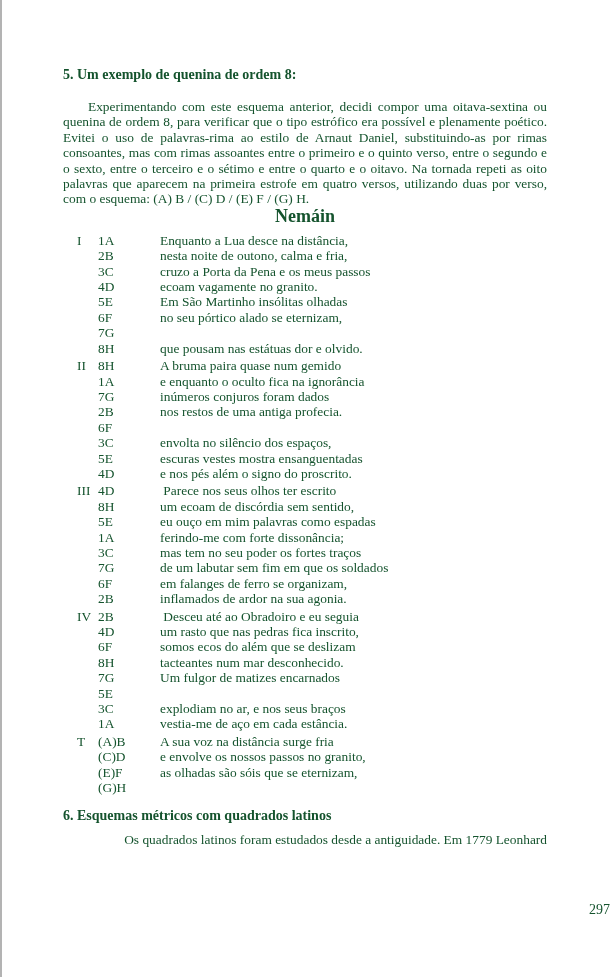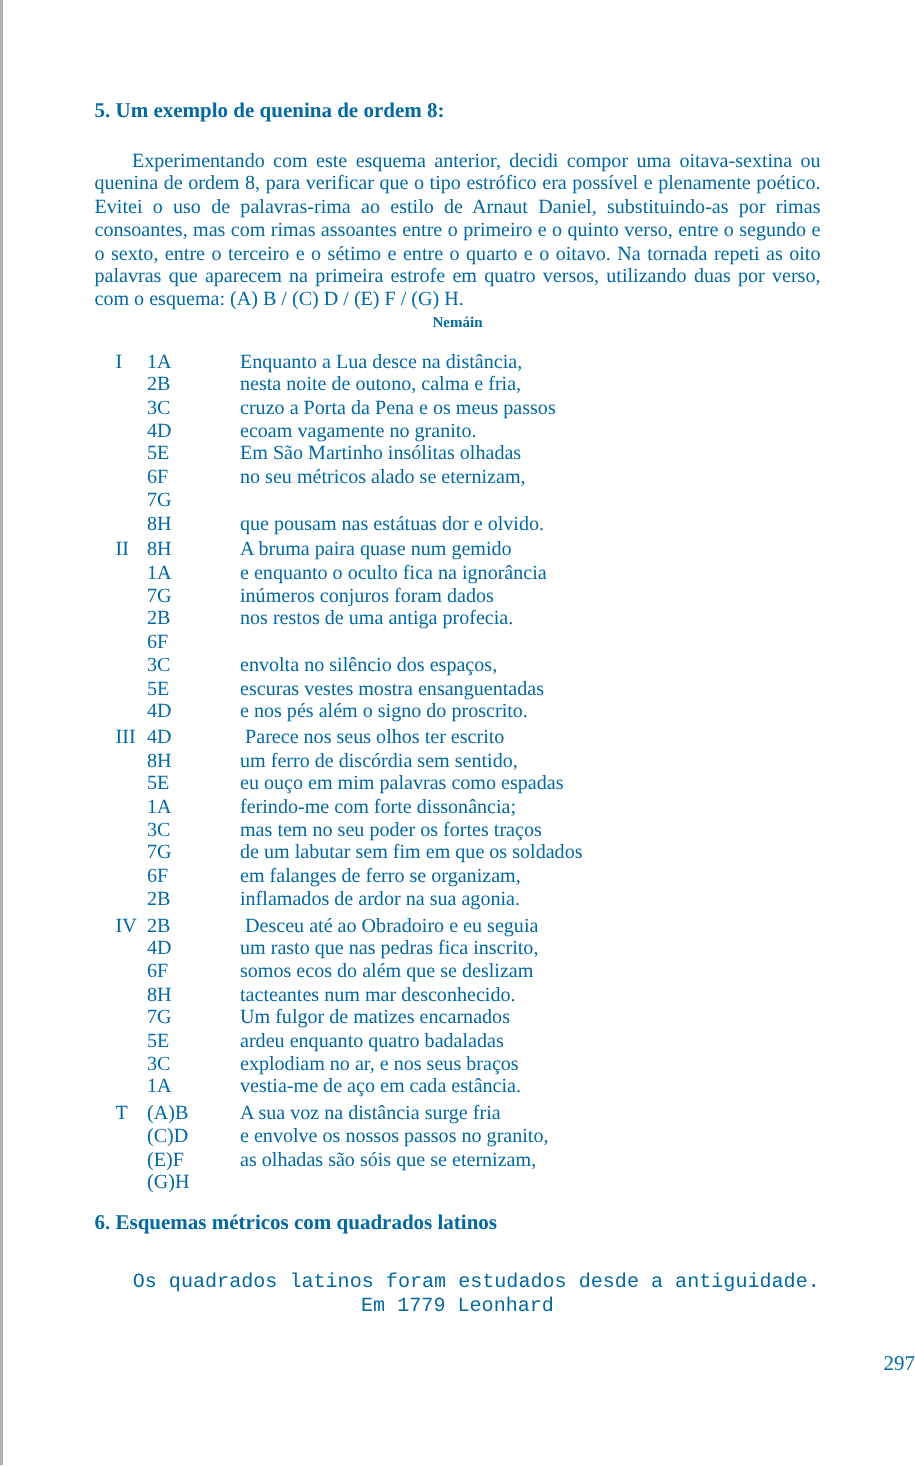--- a/index.html
+++ b/index.html
@@ -6,21 +6,21 @@
   .page {
     position: relative;
     width: 610px;
     height: 977px;
     background: #ffffff;
     box-sizing: border-box;
     padding: 67px 63px 0 63px;
     font-family: "Liberation Serif", serif;
     font-size: 13.4px;
     line-height: 15.4px;
-    color: #0369a1;
+    color: #14532d;
     overflow: hidden;
   }
   .edge-line {
     position: absolute;
     left: 0; top: 0;
     width: 2px; height: 977px;
     background: #b3b3b3;
   }
   h2.sec-heading {
     font-size: 14px;
@@ -31,37 +31,37 @@
   p.body-par {
     margin: 16px 0 0 0;
     text-align: justify;
     text-indent: 25px;
   }
   p.plain-line {
     margin: 0;
     text-indent: 0;
   }
   .poem-title {
-    font-size: 10px;
+    font-size: 18px;
     font-weight: bold;
     text-align: center;
     line-height: 16px;
     margin: 1px 0 9px 0;
   }
   .poem { margin-left: 14px; }
   .stanza {
     display: grid;
     grid-template-columns: 21px 62px 1fr;
     margin-bottom: 2px;
   }
   .stanza .numeral { grid-column: 1; }
   .stanza .vlabel  { grid-column: 2; }
   .stanza .verse   { grid-column: 3; white-space: pre-wrap; }
   h2.sec-heading.sec6 { margin-top: 13px; }
-  p.body-par.last { margin-top: 24px; text-align: center; font-family: Liberation Mono, monospace; }
+  p.body-par.last { margin-top: 8px; text-align: right; }
   .page-number {
     position: absolute;
     left: 0; right: 0;
     top: 902px;
     text-align: right;
     font-size: 14px;
   }
 </style>
 </head>
 <body>
@@ -88,21 +88,21 @@
         <div class="vlabel">3C</div>
         <div class="verse">cruzo a Porta da Pena e os meus passos</div>
         <div class="numeral"></div>
         <div class="vlabel">4D</div>
         <div class="verse">ecoam vagamente no granito.</div>
         <div class="numeral"></div>
         <div class="vlabel">5E</div>
         <div class="verse">Em São Martinho insólitas olhadas</div>
         <div class="numeral"></div>
         <div class="vlabel">6F</div>
-        <div class="verse">no seu métricos alado se eternizam,</div>
+        <div class="verse">no seu pórtico alado se eternizam,</div>
         <div class="numeral"></div>
         <div class="vlabel">7G</div>
         <div class="numeral"></div>
         <div class="vlabel">8H</div>
         <div class="verse">que pousam nas estátuas dor e olvido.</div>
       </div>
       <div class="stanza">
         <div class="numeral">II</div>
         <div class="vlabel">8H</div>
         <div class="verse">A bruma paira quase num gemido</div>
@@ -126,21 +126,21 @@
         <div class="numeral"></div>
         <div class="vlabel">4D</div>
         <div class="verse">e nos pés além o signo do proscrito.</div>
       </div>
       <div class="stanza">
         <div class="numeral">III</div>
         <div class="vlabel">4D</div>
         <div class="verse"> Parece nos seus olhos ter escrito</div>
         <div class="numeral"></div>
         <div class="vlabel">8H</div>
-        <div class="verse">um ferro de discórdia sem sentido,</div>
+        <div class="verse">um ecoam de discórdia sem sentido,</div>
         <div class="numeral"></div>
         <div class="vlabel">5E</div>
         <div class="verse">eu ouço em mim palavras como espadas</div>
         <div class="numeral"></div>
         <div class="vlabel">1A</div>
         <div class="verse">ferindo-me com forte dissonância;</div>
         <div class="numeral"></div>
         <div class="vlabel">3C</div>
         <div class="verse">mas tem no seu poder os fortes traços</div>
         <div class="numeral"></div>
@@ -164,21 +164,20 @@
         <div class="vlabel">6F</div>
         <div class="verse">somos ecos do além que se deslizam</div>
         <div class="numeral"></div>
         <div class="vlabel">8H</div>
         <div class="verse">tacteantes num mar desconhecido.</div>
         <div class="numeral"></div>
         <div class="vlabel">7G</div>
         <div class="verse">Um fulgor de matizes encarnados</div>
         <div class="numeral"></div>
         <div class="vlabel">5E</div>
-        <div class="verse">ardeu enquanto quatro badaladas</div>
         <div class="numeral"></div>
         <div class="vlabel">3C</div>
         <div class="verse">explodiam no ar, e nos seus braços</div>
         <div class="numeral"></div>
         <div class="vlabel">1A</div>
         <div class="verse">vestia-me de aço em cada estância.</div>
       </div>
       <div class="stanza">
         <div class="numeral">T</div>
         <div class="vlabel">(A)B</div>

